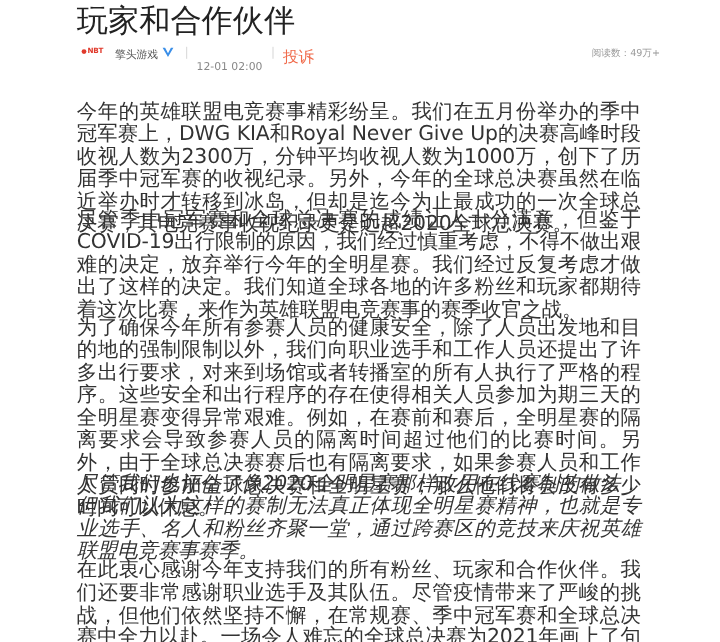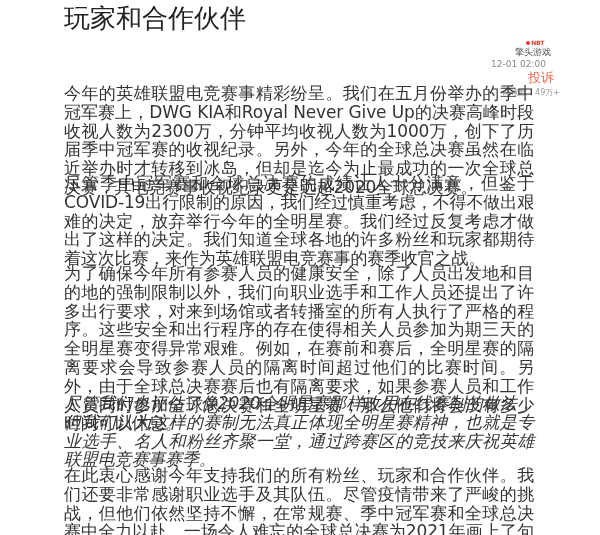--- a/index.html
+++ b/index.html
@@ -26,30 +26,29 @@
       top: 2px;
       font-size: 26px;
       line-height: 32px;
       color: #222222;
       font-weight: normal;
       margin: 0;
       white-space: nowrap;
     }
     .meta {
       position: absolute;
-      left: 14px;
+      left: 4px;
       top: 39px;
       height: 16px;
       display: flex;
-      align-items: flex-end;
+      align-items: flex-start;
       font-size: 9px;
       color: #666666;
       white-space: nowrap;
       width: 476px;
-      flex-direction: column;
     }
     .logo {
       color: #e03a2c;
       font-size: 6px;
       font-weight: bold;
       letter-spacing: -0.3px;
       margin-right: 10px;
       display: inline-flex;
       align-items: center;
     }
@@ -75,20 +74,21 @@
       display: inline-block;
       width: 1px;
       height: 10px;
       background: #dddddd;
       margin-right: 8px;
     }
     .time {
       color: #888888;
       font-size: 9px;
       margin-right: 8px;
+      margin-top: 12px;
     }
     .report {
       color: #f06a4a;
       font-size: 13px;
       cursor: pointer;
     }
     .reads {
       margin-left: auto;
       color: #999999;
       font-size: 8px;

